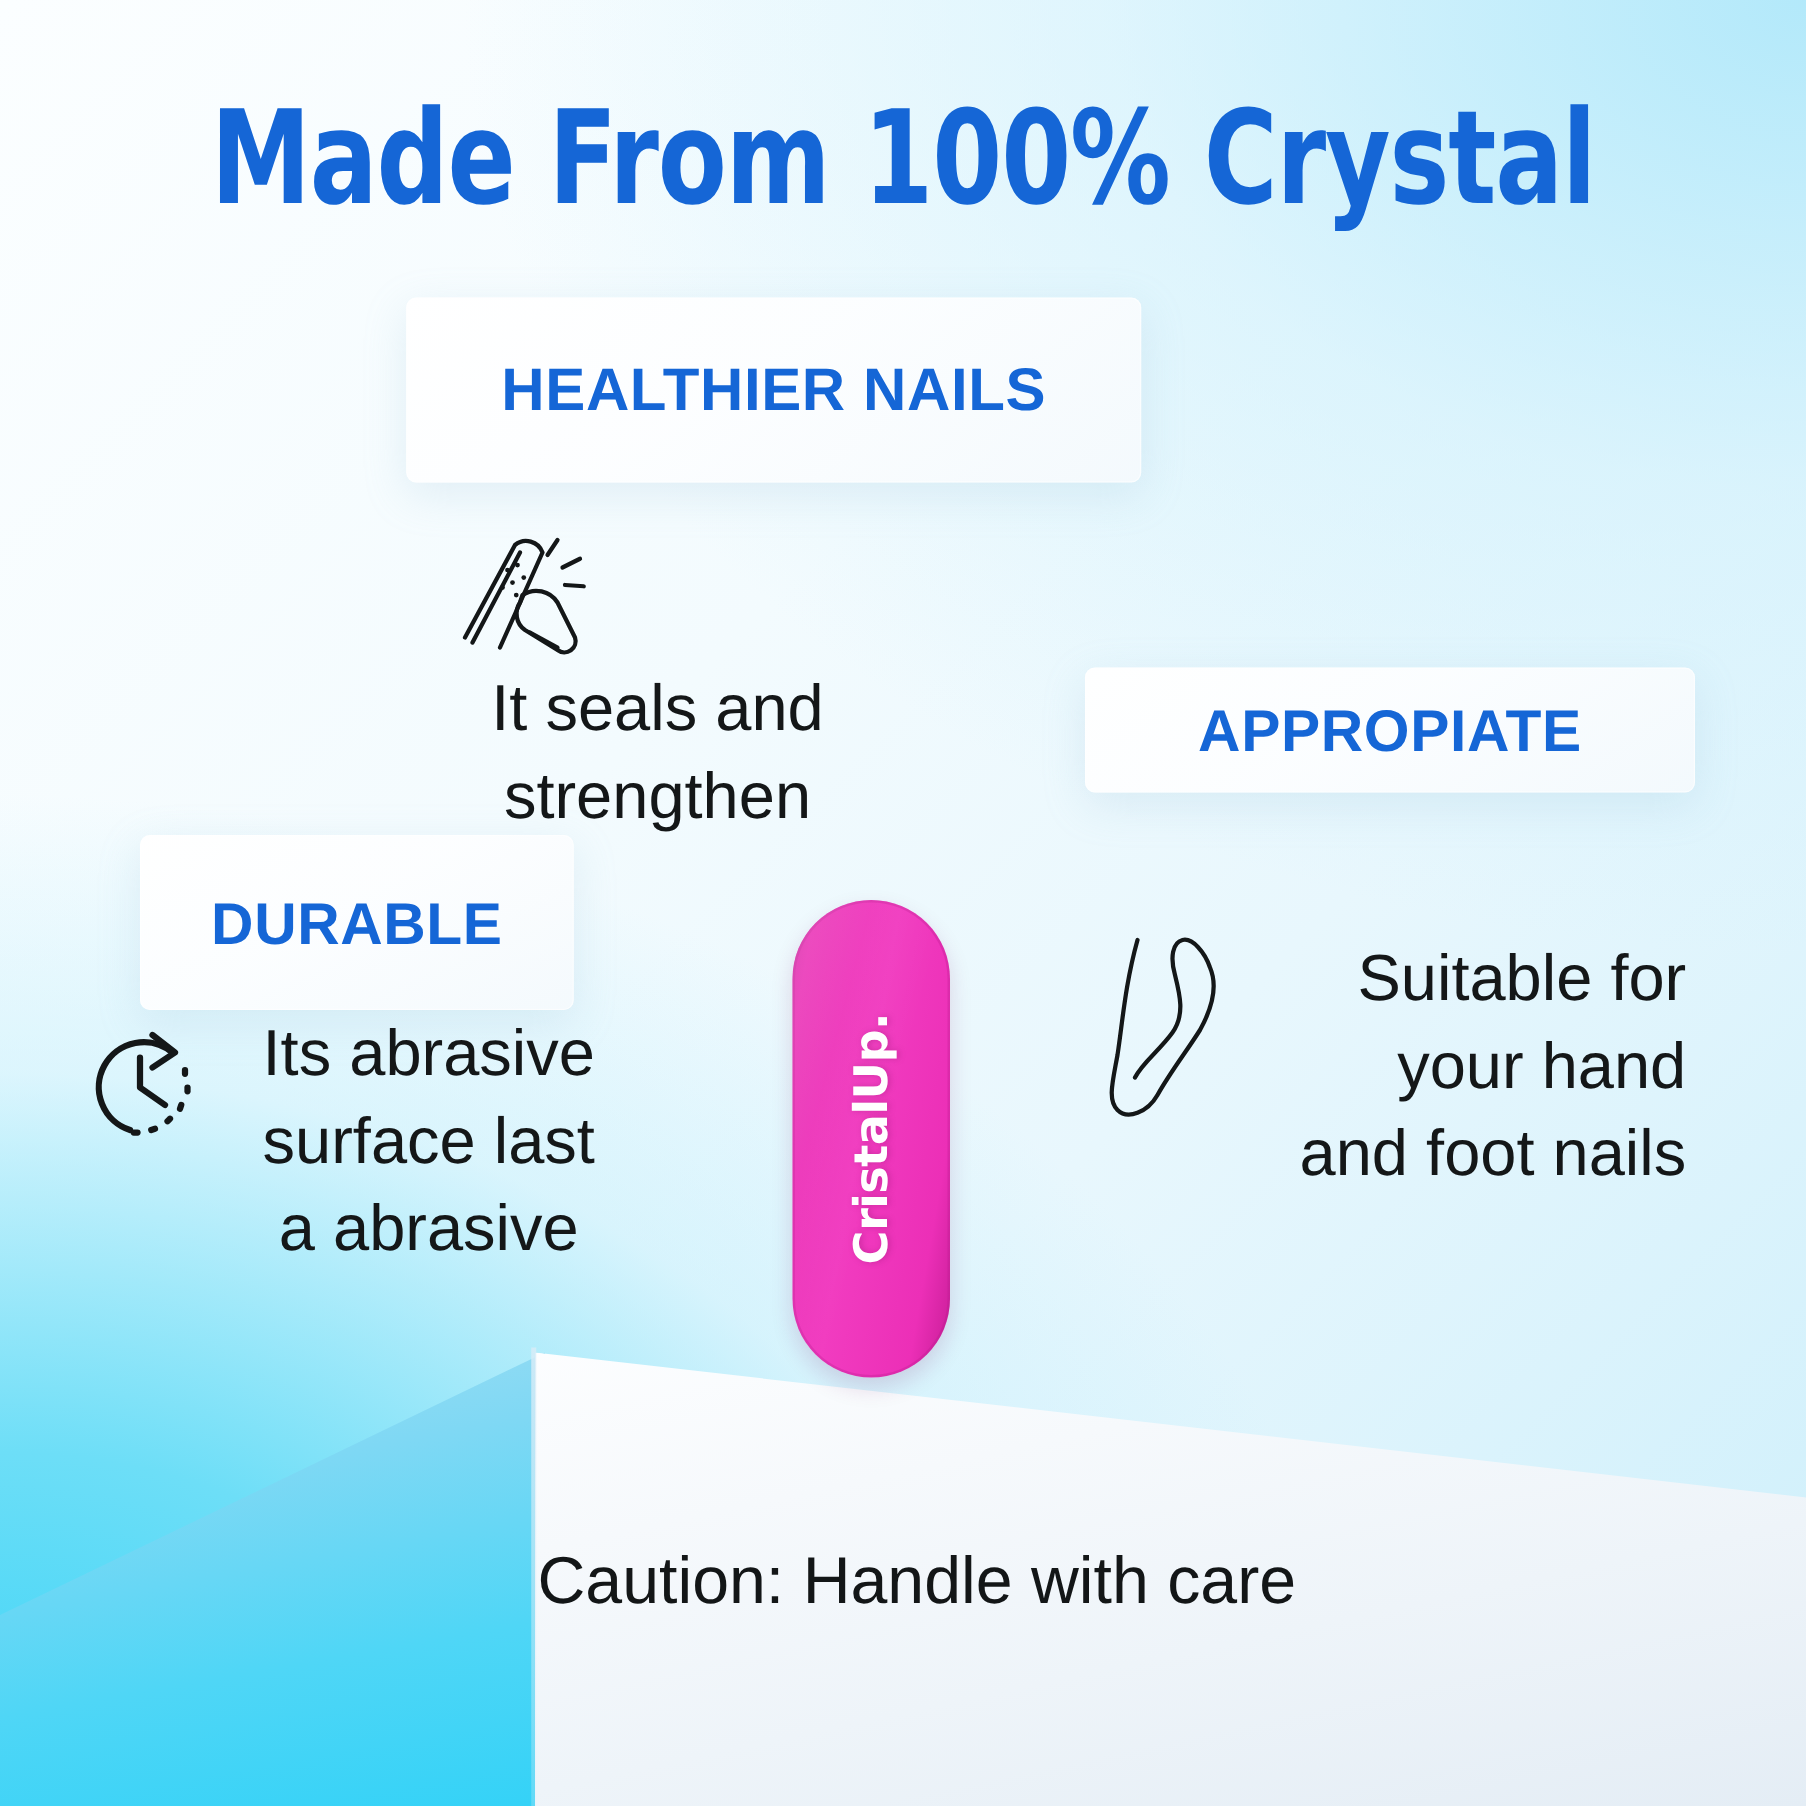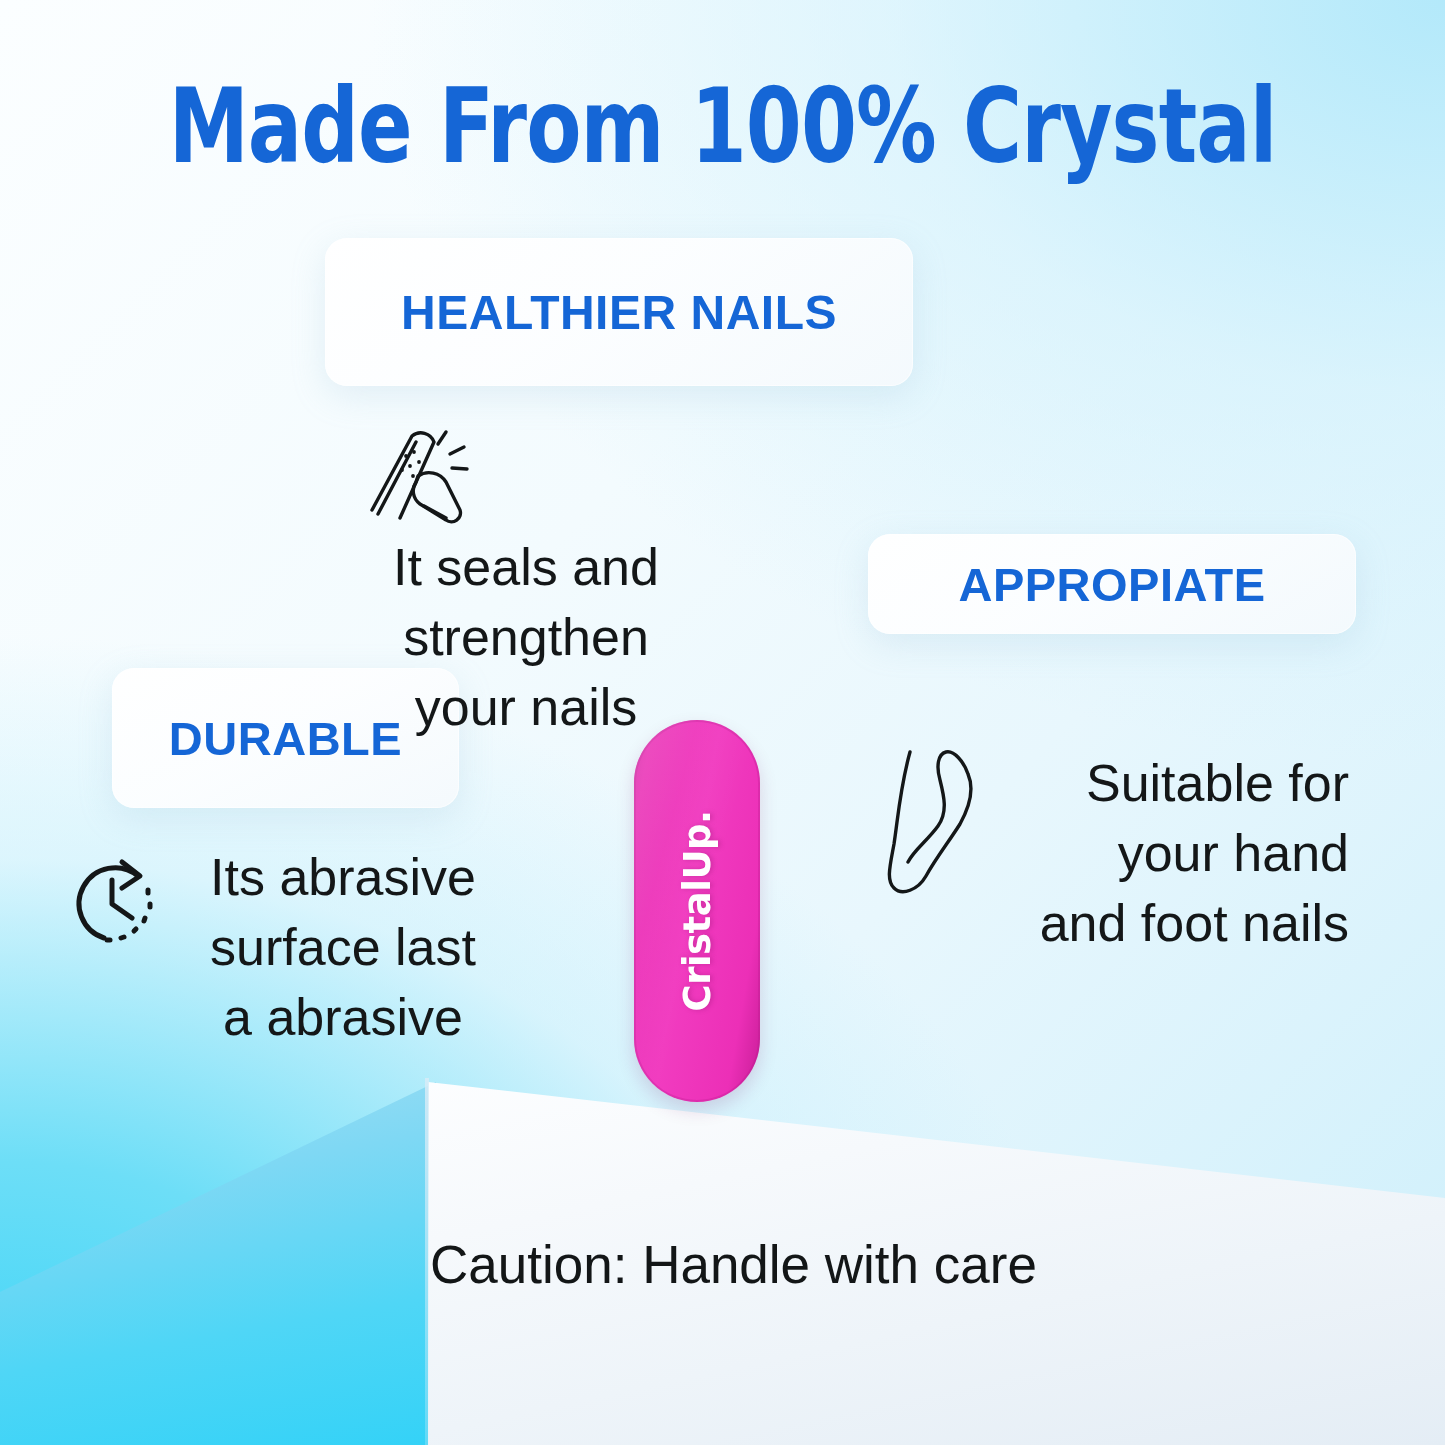--- a/index.html
+++ b/index.html
@@ -39,21 +39,21 @@
     font-size:104px;line-height:104px;letter-spacing:-1px;
     font-weight:700;
     font-family:"DejaVu Sans Condensed","Liberation Sans Narrow","Liberation Sans",sans-serif;
     transform:scaleX(.86);transform-origin:50% 50%;
     white-space:nowrap;
   }
   .headline .b{font-weight:700;}
 
   
   .badge{
-    position:absolute;border-radius:22px;
+    position:absolute;border-radius:8px;
     background:linear-gradient(150deg,rgba(255,255,255,.97) 0%,rgba(253,254,255,.93) 45%,rgba(246,250,253,.88) 100%);
     box-shadow:0 10px 34px rgba(150,190,215,.22), 0 0 0 1px rgba(255,255,255,.6) inset;
     display:flex;align-items:center;justify-content:center;
     color:#1566d6;font-weight:700;
   }
   #badge-healthier{left:325px;top:238px;width:588px;height:148px;font-size:48px;letter-spacing:.5px;}
   #badge-appropiate{left:868px;top:534px;width:488px;height:100px;font-size:47px;letter-spacing:.5px;}
   #badge-durable{left:112px;top:668px;width:347px;height:140px;font-size:47px;letter-spacing:.5px;}
 
   
@@ -61,21 +61,21 @@
   .ftext{
     color:#141718;font-size:52px;line-height:70px;
     font-family:"Liberation Sans",sans-serif;font-weight:400;
   }
   .ficon{flex:0 0 auto;}
 
   #feat-seals{left:366px;top:412px;width:450px;flex-direction:column;}
   #feat-seals .ficon{width:110px;height:110px;margin-right:16px;margin-top:10px;}
   #feat-seals .ftext{width:320px;text-align:center;}
 
-  #feat-durable{left:60px;top:842px;width:430px;gap:20px;}
+  #feat-durable{left:60px;top:808px;width:430px;gap:20px;}
   #feat-durable .ficon{width:104px;height:104px;margin-right:12px;margin-top:8px;}
   #feat-durable .ftext{width:315px;text-align:center;}
 
   #feat-foot{left:880px;top:718px;width:470px;}
   #feat-foot .ficon{width:110px;height:165px;margin-right:14px;margin-top:22px;}
   #feat-foot .ftext{width:345px;text-align:right;margin-top:30px;}
 
   
   #product{
     position:absolute;left:634px;top:720px;width:126px;height:382px;
@@ -142,21 +142,20 @@
         <path d="M52 54 a20 20 0 0 1 28 6 l14 28 a9 9 0 0 1-14 10 l-26-16 a16 16 0 0 1-4-22 z"></path>
         <path d="M58 84 l22 12"></path>
         <path d="M72 22 l8-12"></path>
         <path d="M84 32 l14-7"></path>
         <path d="M86 46 l15 1"></path>
       </svg>
     </span>
     <span class="ftext">
       <span>It seals and</span><br>
       <span>strengthen</span><br>
-      <span>your nails</span>
     </span>
   </div>
 
   <div class="feature" id="feat-durable">
     <span class="ficon">
       <svg viewBox="0 0 104 104" width="104" height="104" fill="none" stroke="#141718" stroke-width="5" stroke-linecap="round" stroke-linejoin="round">
         <path d="M78 26 A36 36 0 1 0 44 88"></path>
         <path d="M62 12 L80 26 L62 38" fill="none"></path>
         <path d="M52 30 L52 54 L72 68"></path>
         <path d="M88 40 l0 3"></path>

